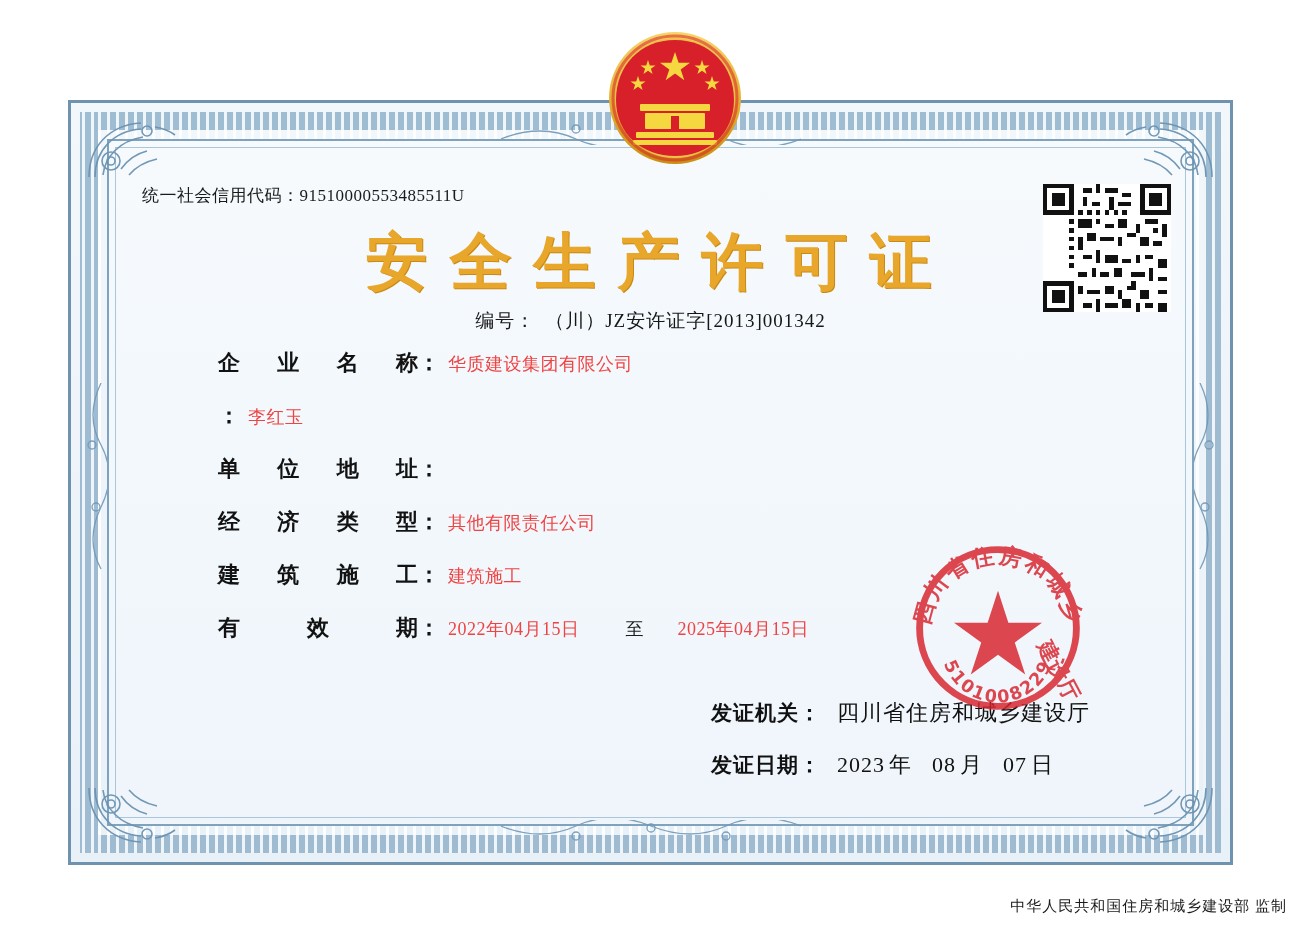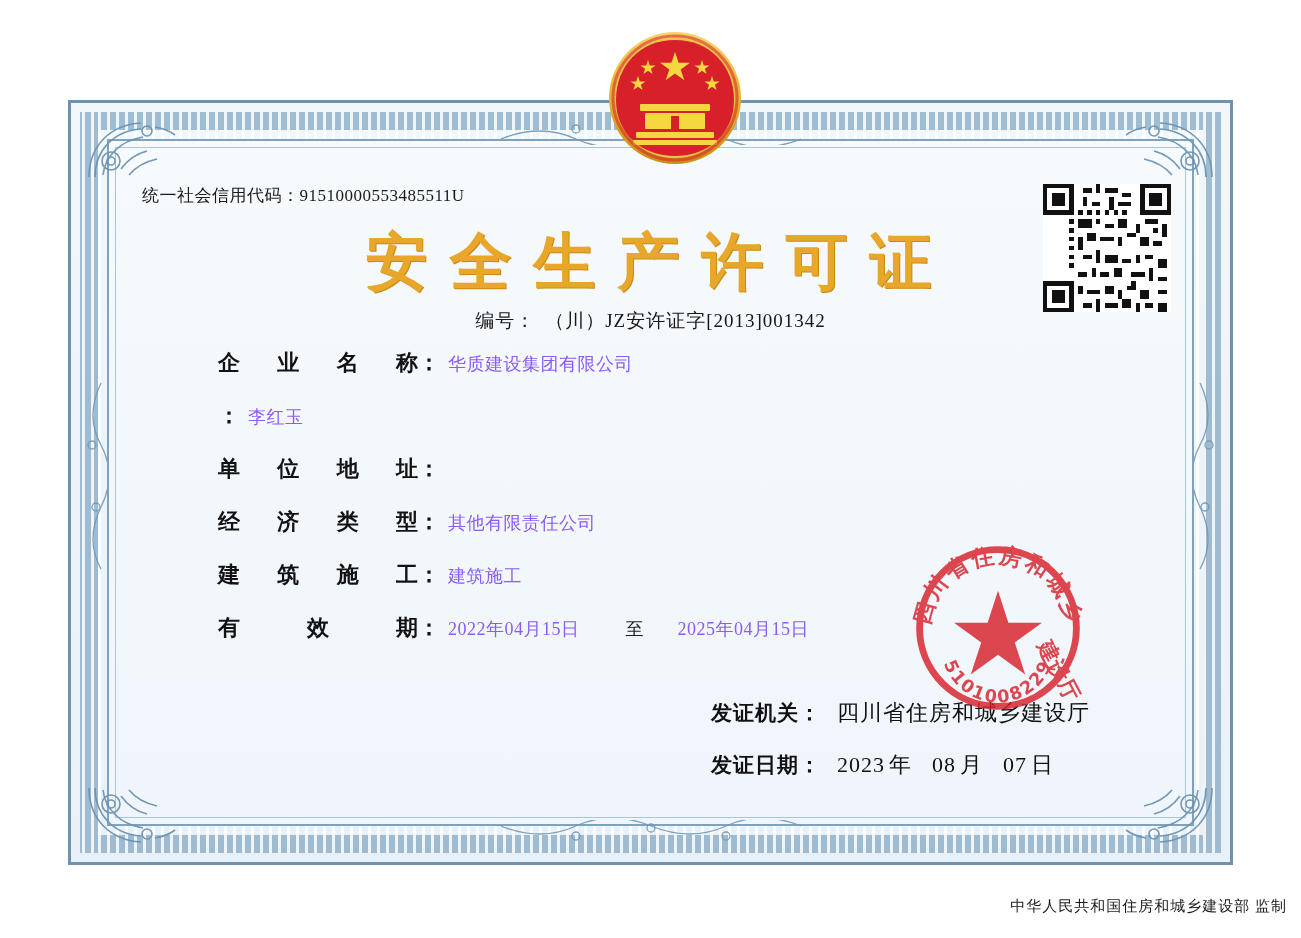--- a/index.html
+++ b/index.html
@@ -197,21 +197,21 @@
     text-align-last: justify;
   }
   .field-colon {
     font-size: 22px;
     font-weight: 700;
     color: #121212;
     margin-right: 8px;
   }
   .field-value {
     font-size: 18px;
-    color: #8b5cf6;
+    color: #ef4444;
     letter-spacing: 0.5px;
   }
   .valid-to-sep {
     display: inline-block;
     margin: 0 34px 0 46px;
     font-size: 18px;
     color: #1b1b1b;
   }
 
   .issuer-block {

